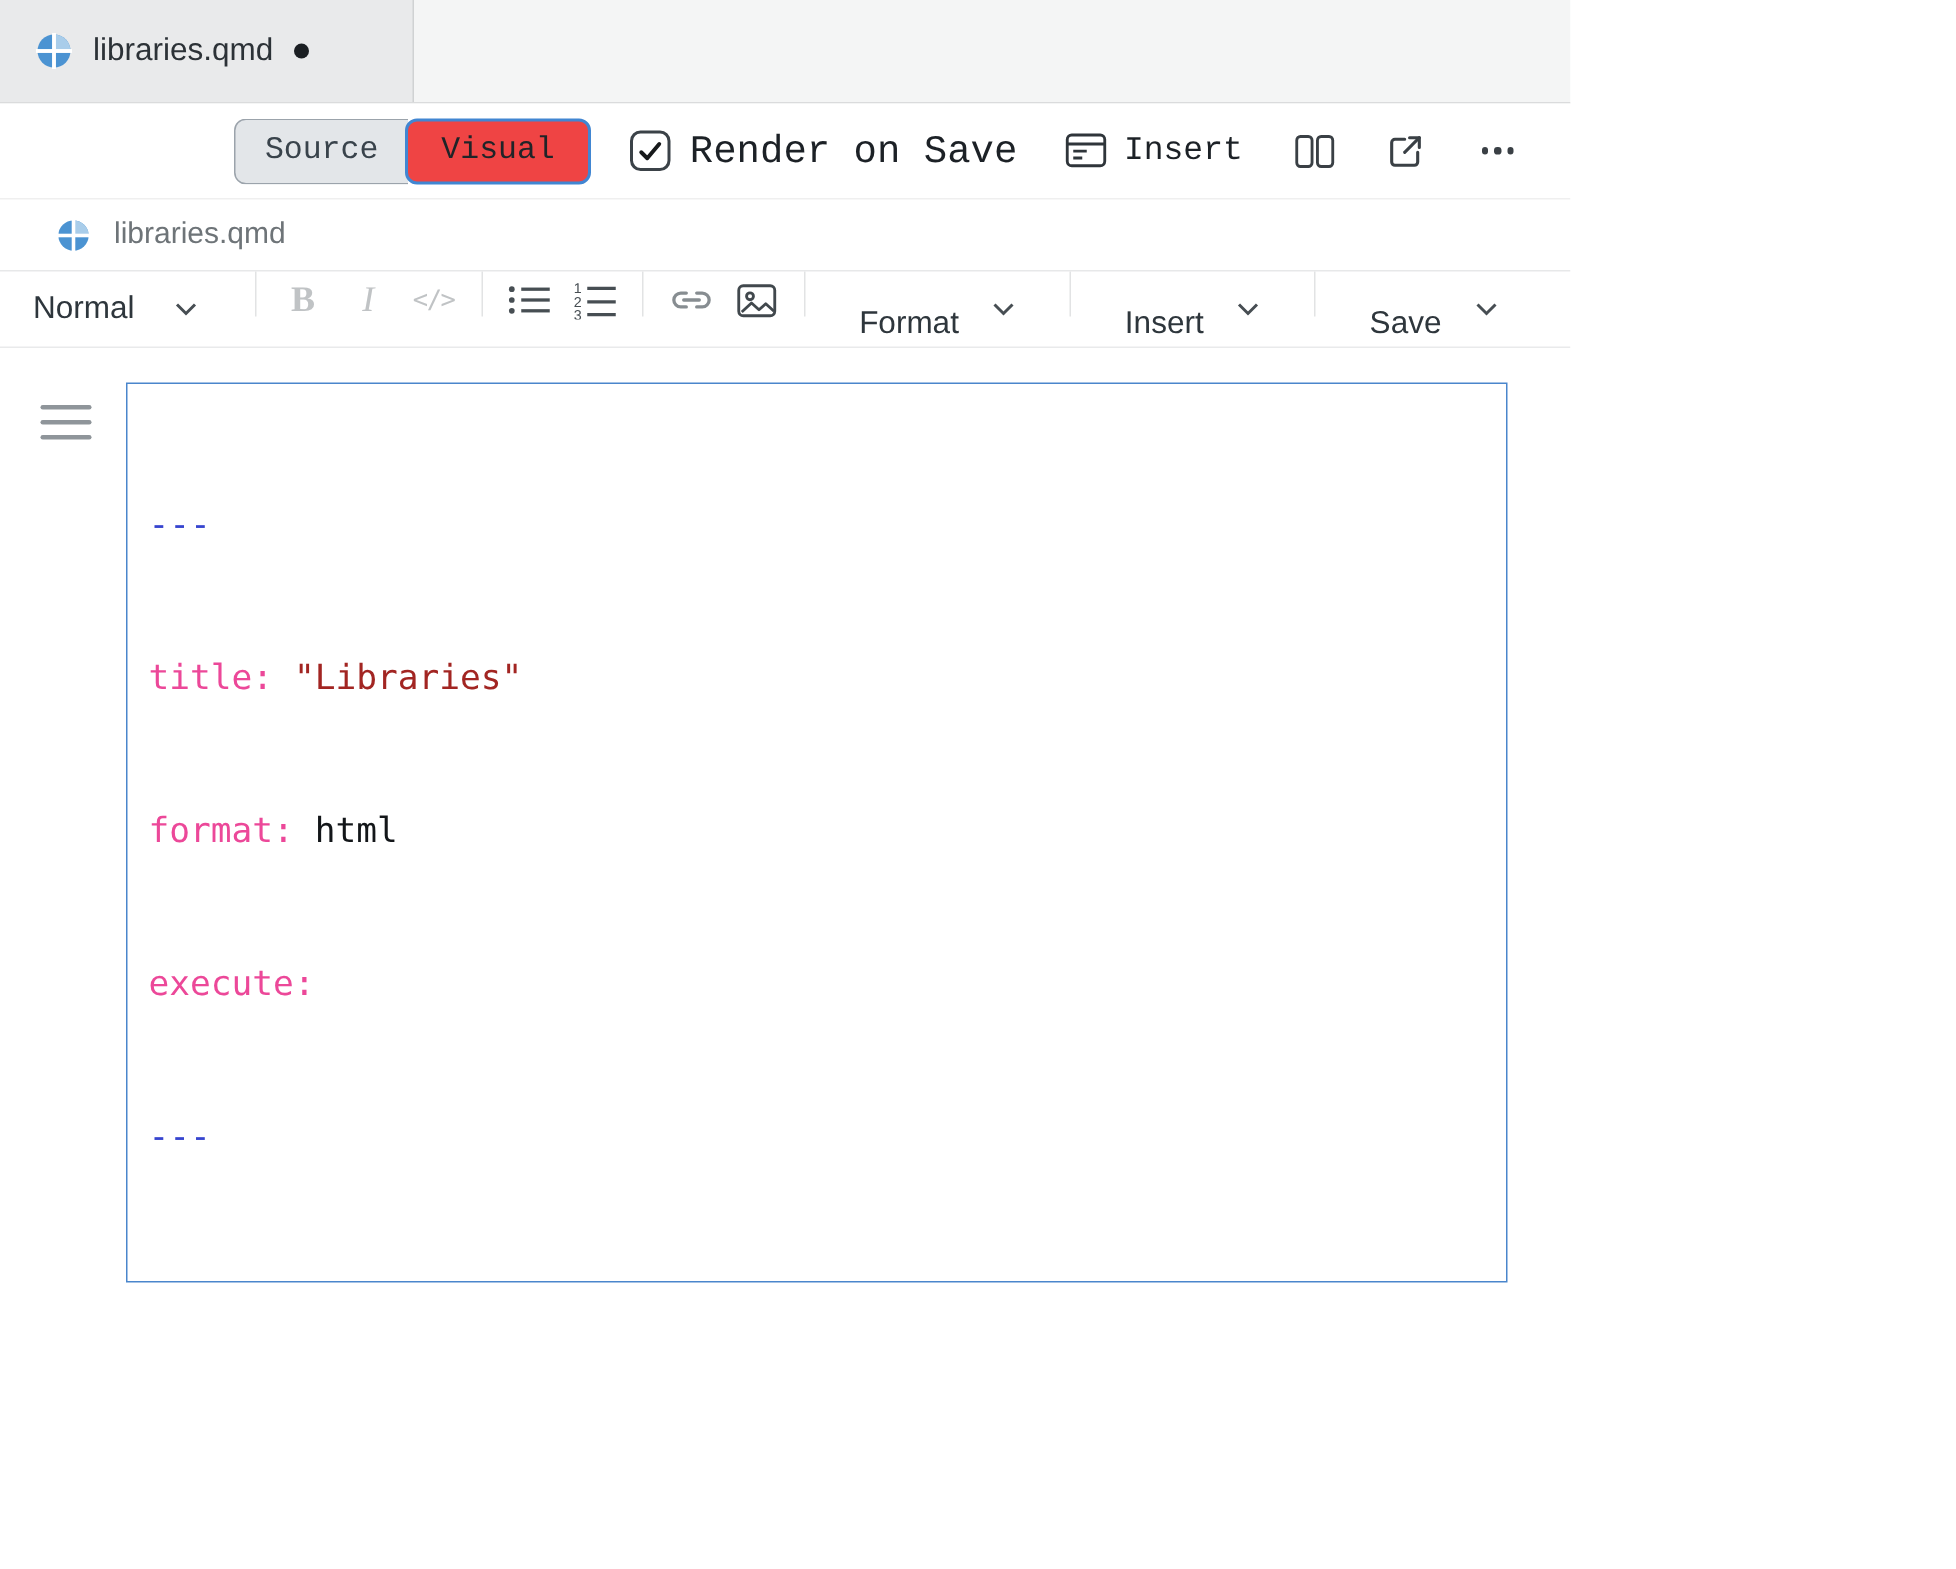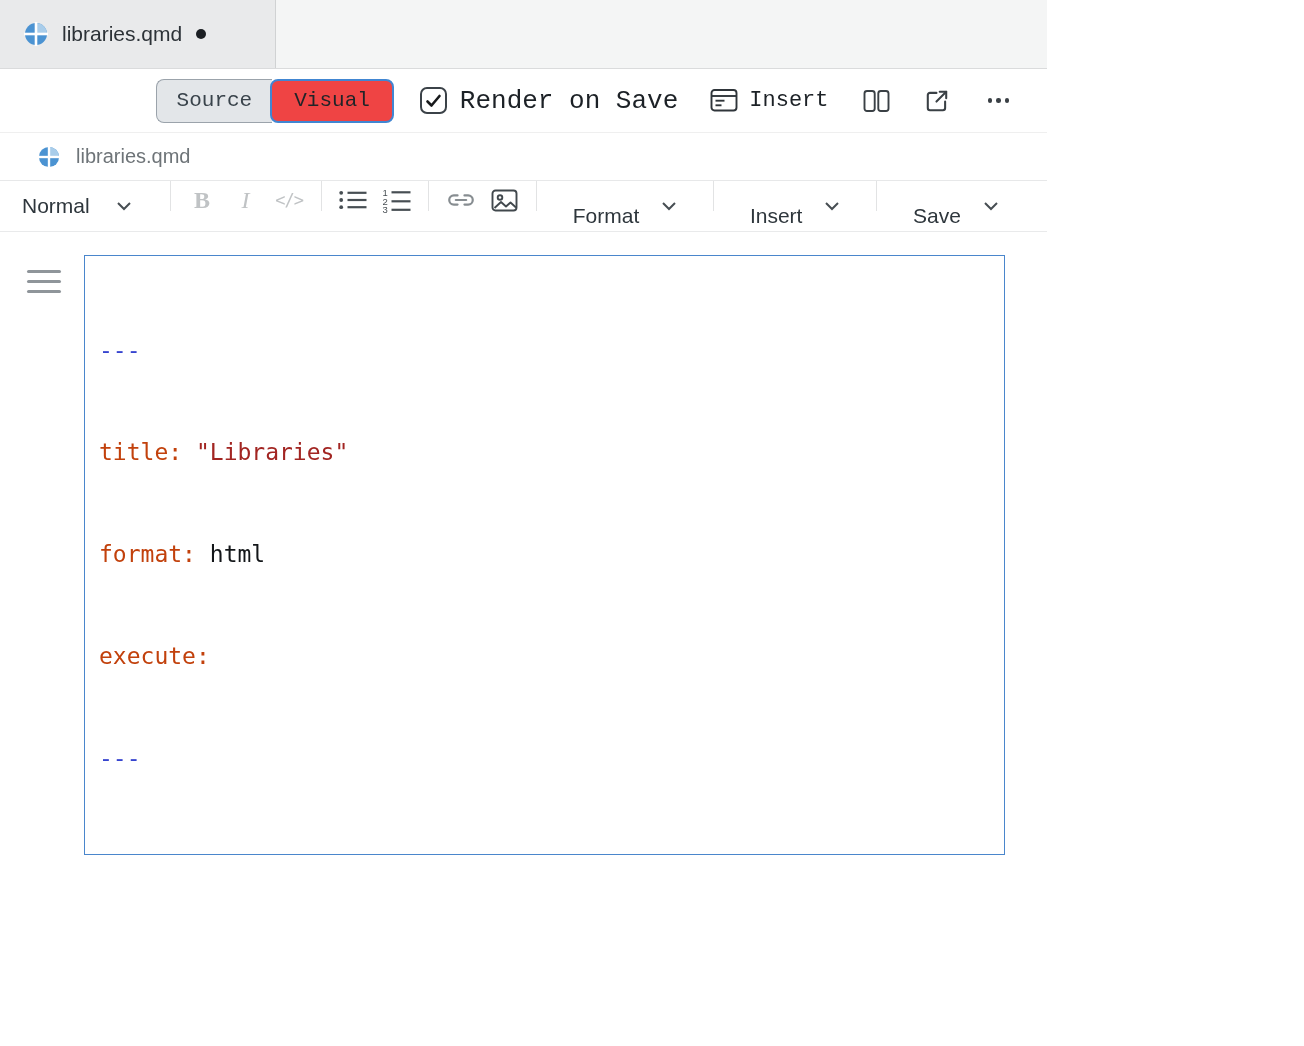--- a/index.html
+++ b/index.html
@@ -65,21 +65,21 @@
   .content { position:relative; padding:23px 42px 0 84px; }
   .drag-handle { position:absolute; left:27px; top:38px; width:34px; cursor:grab; }
   .drag-handle i { display:block; height:3px; background:#8f959a; border-radius:2px; margin-bottom:7px; }
 
   .yaml {
     border:1.5px solid #4a86cc; background:#fff; padding:9px 14px 11px;
     font-family:"DejaVu Sans Mono", monospace; font-size:23px; line-height:34px;
     white-space:pre; color:#131619; cursor:text;
   }
   .c-delim { color:#3644cf; }
-  .c-key { color:#c2410c; }
+  .c-key { color:#ec4899; }
   .c-str { color:#a22522; }
   .c-plain { color:#131619;text-align:center; }
 
   .h1 { font-size:34px; font-weight:700; color:#1d2226; margin-top:40px; letter-spacing:0.2px; }
 </style>
 </head>
 <body>
 
 <div class="app">
 

